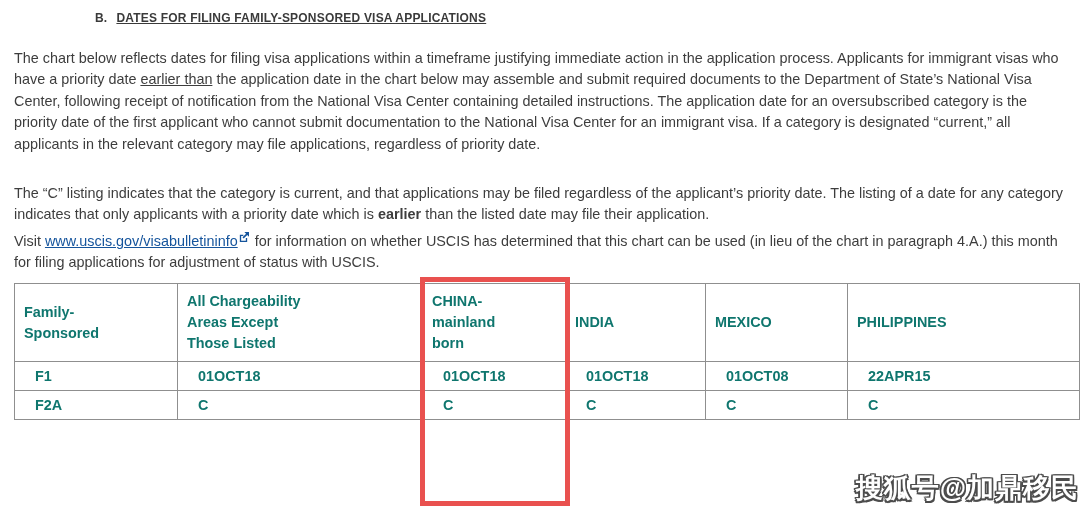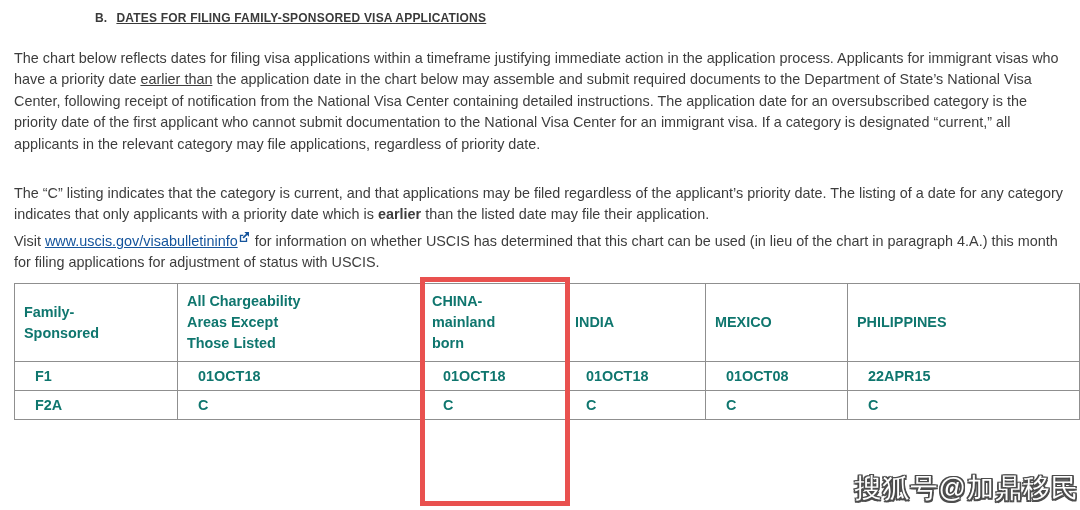--- a/index.html
+++ b/index.html
@@ -57,21 +57,21 @@
   table.vb td { height:29px;padding-left:20px; }
 
   .china-box {
     left:420px; top:277px;
     width:150px; height:229px;
     border:5px solid #e9514f;
     pointer-events:none;
   }
   .watermark {
     right:1px; bottom:4px;
-    font-size:27px; font-weight:normal;
+    font-size:27px; font-weight:bold;
     letter-spacing:1px;
     color:#ffffff;
     text-shadow:
       -1.5px -1.5px 0 #4c4c4c, 1.5px -1.5px 0 #4c4c4c,
       -1.5px 1.5px 0 #4c4c4c, 1.5px 1.5px 0 #4c4c4c,
       0 -1.5px 0 #4c4c4c, 0 1.5px 0 #4c4c4c,
       -1.5px 0 0 #4c4c4c, 1.5px 0 0 #4c4c4c;
     white-space:nowrap;
     margin-top:13px;
   }

